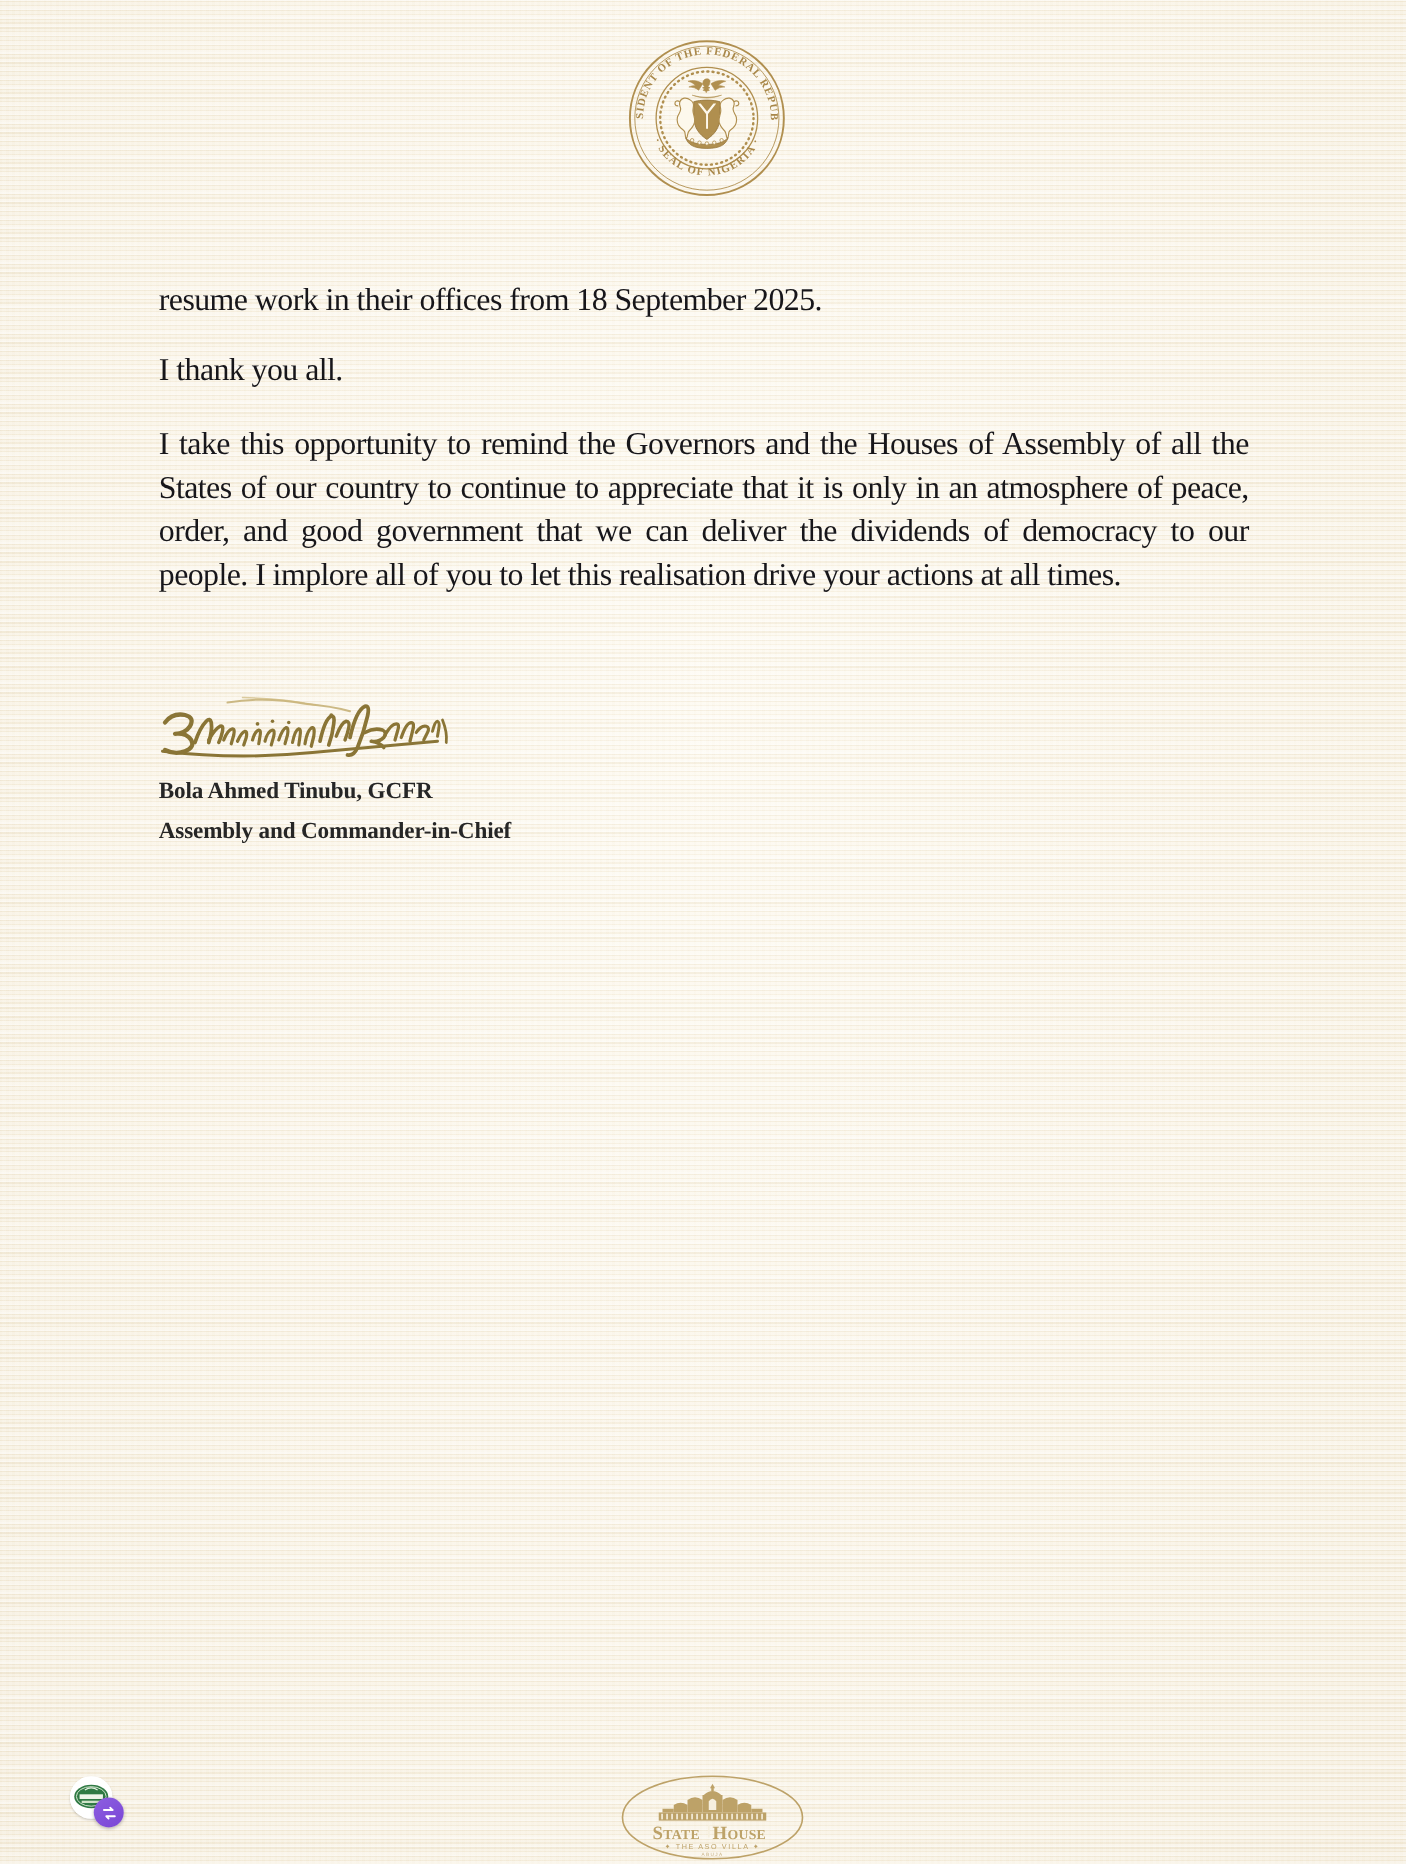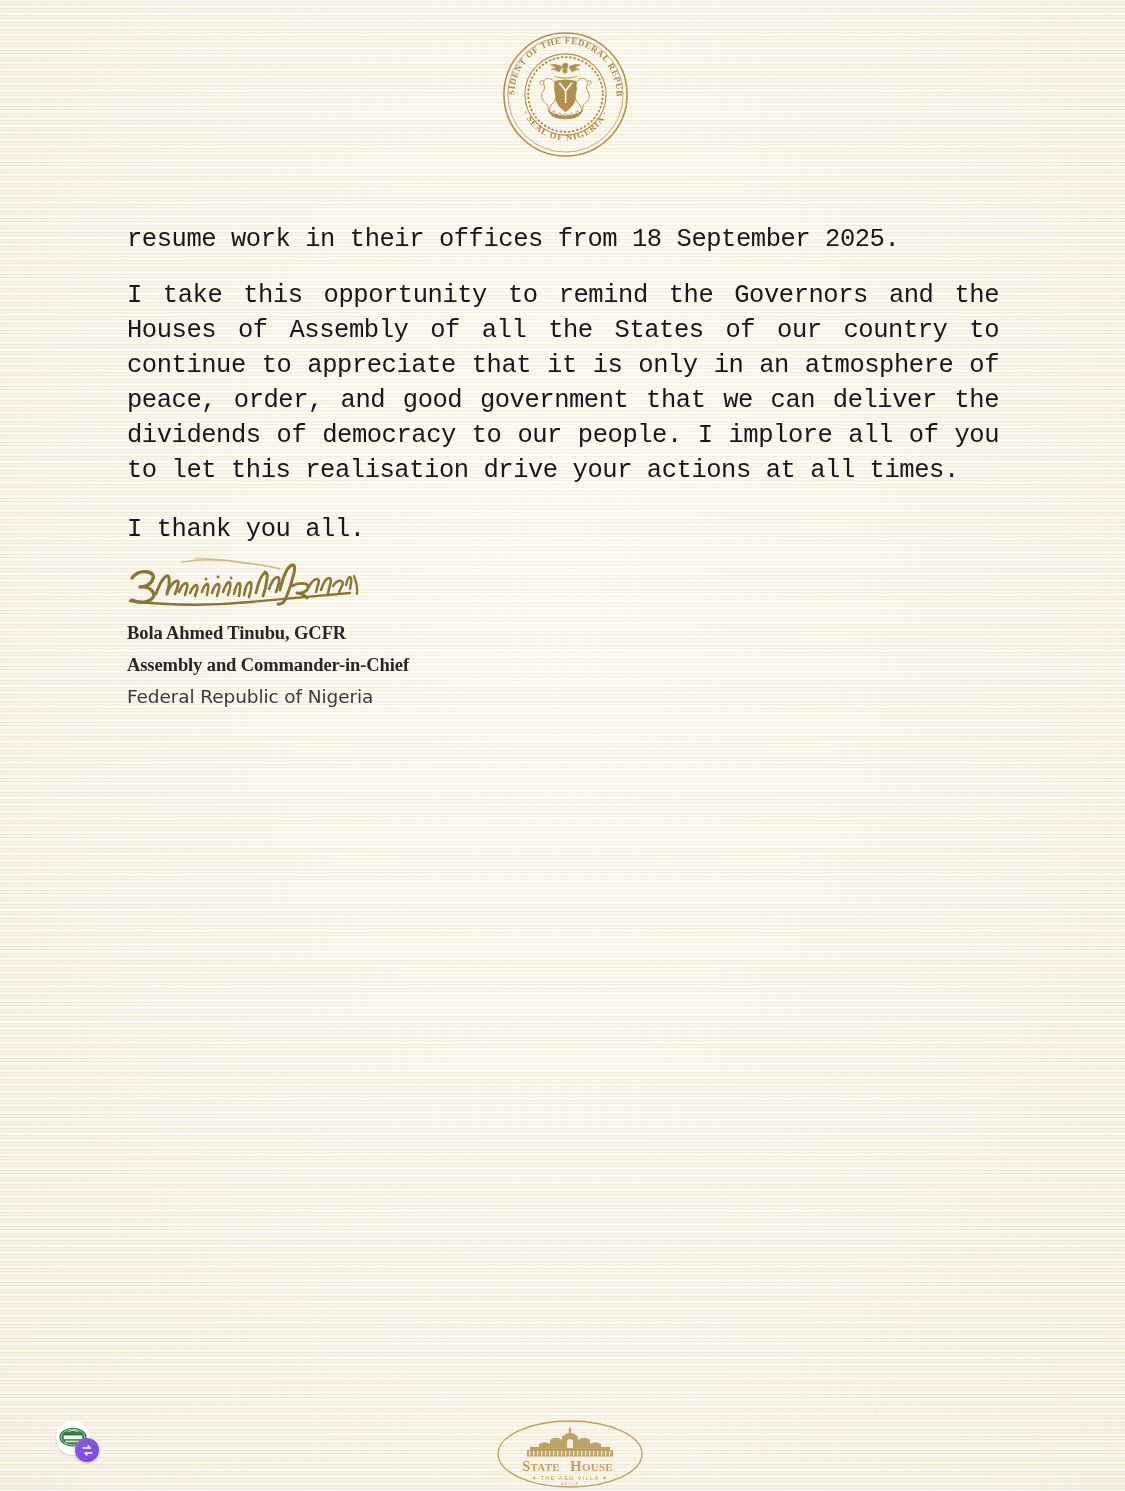--- a/index.html
+++ b/index.html
@@ -54,21 +54,21 @@
 
   
   .letter-body {
     position: absolute;
     left: 127px;
     top: 222px;
     width: 872px;
   }
   .para {
     color: #17161a;
-    font-family: Liberation Mono, monospace;
+    font-family: Liberation Serif, serif;
     font-size: 25.5px;
     line-height: 35px;
     text-align: justify;
     letter-spacing: -0.45px;
     margin: 0 0 22px 0;
     -webkit-font-smoothing: antialiased;
   }
   .para:last-child { margin-bottom: 0; }
   .para.short { text-align: left; }
   .para.p-open  { margin-bottom: 21px; }
@@ -204,22 +204,22 @@
         <circle cx="91" cy="130" r="2.1" fill="#fdf8ec"></circle>
         <circle cx="100" cy="131" r="2.1" fill="#fdf8ec"></circle>
         <circle cx="109" cy="130" r="2.1" fill="#fdf8ec"></circle>
         <circle cx="118" cy="127" r="2.1" fill="#fdf8ec"></circle>
       </g>
     </svg>
   </div>
 
   <div class="letter-body">
     <p class="para p-open short">resume work in their offices from 18 September 2025.</p>
+    <p class="para p-thank short">I thank you all.</p>
     <p class="para p-main">I take this opportunity to remind the Governors and the Houses of Assembly of all the States of our country to continue to appreciate that it is only in an atmosphere of peace, order, and good government that we can deliver the dividends of democracy to our people. I implore all of you to let this realisation drive your actions at all times.</p>
-    <p class="para p-thank short">I thank you all.</p>
   </div>
 
   <div class="signature">
     <svg viewBox="0 0 270 60" xmlns="http://www.w3.org/2000/svg">
       <g fill="none" stroke="#8a7536" stroke-linecap="round" stroke-linejoin="round">
 
         <path d="M60 10 q30 -5 62 1 q22 2 36 6" stroke="#c3ae72" stroke-width="1.6" opacity="0.85"></path>
         <path d="M72 6 q34 1 58 6" stroke="#cdb87c" stroke-width="1.2" opacity="0.7"></path>
 
         <path d="M10 26 q6 -8 16 -6 q8 2 4 9 q-4 6 -12 6 q9 -1 13 5 q3 6 -5 9 q-8 3 -16 -1" stroke-width="3.4"></path>
@@ -248,21 +248,20 @@
         <circle cx="96" cy="25" r="1.4" fill="#8a7536" stroke="none"></circle>
         <circle cx="109" cy="26" r="1.4" fill="#8a7536" stroke="none"></circle>
         <circle cx="143" cy="20" r="1.5" fill="#8a7536" stroke="none"></circle>
       </g>
     </svg>
   </div>
 
   <div class="sign-block">
     <div class="sign-line bold">Bola Ahmed Tinubu, GCFR</div>
     <div class="sign-line bold">Assembly and Commander-in-Chief</div>
-    <div class="sign-line reg">Federal Republic of Nigeria</div>
   </div>
 
   <div class="footer-logo">
     <svg viewBox="0 0 296 140" xmlns="http://www.w3.org/2000/svg">
 
       <ellipse cx="148" cy="70" rx="144" ry="66" fill="none" stroke="#bda268" stroke-width="2.6"></ellipse>
 
       <g fill="#bda268" stroke="none">
 
         <path d="M148 16 l4 7 l-8 0 z"></path>

